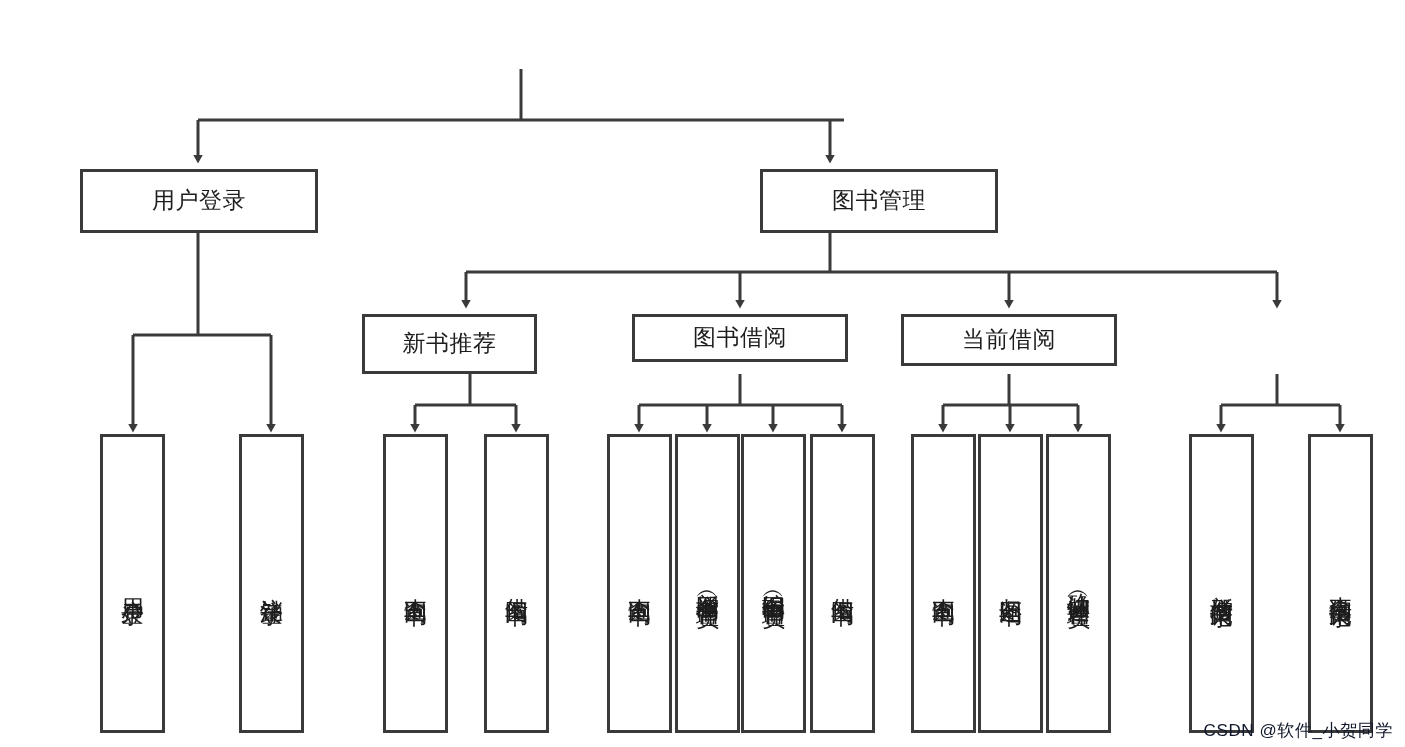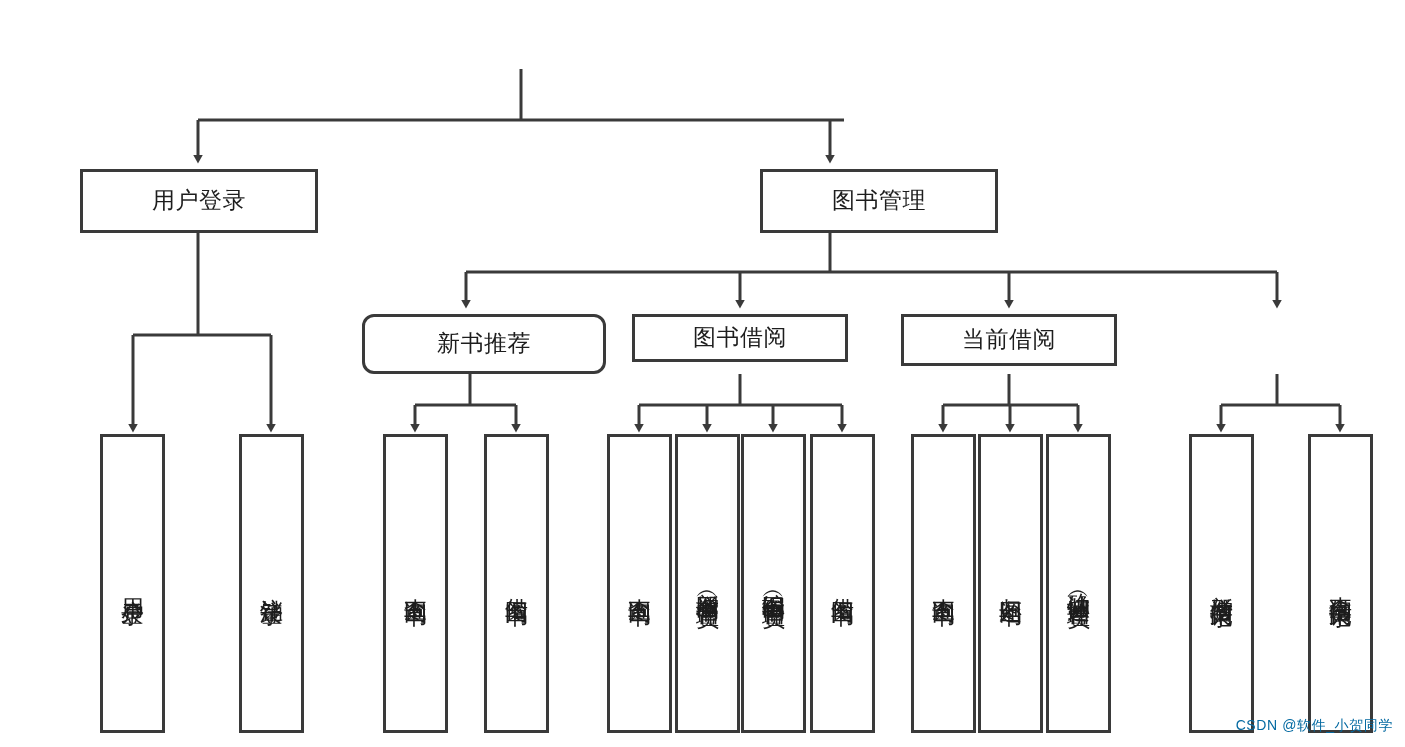--- a/index.html
+++ b/index.html
@@ -60,23 +60,23 @@
     writing-mode: vertical-rl;
     text-orientation: upright;
     font-size: 23px;
     letter-spacing: 2px;
     line-height: 1;
     white-space: nowrap;
   }
   #watermark {
     position: absolute;
     right: 12px;
-    bottom: 12px;
-    font-size: 14px;
-    color: #0369a1;
+    bottom: 5px;
+    font-size: 17px;
+    color: #0f172a;
     letter-spacing: 0.6px;
     z-index: 3;
     white-space: nowrap;
   }
 </style>
 </head>
 <body>
 
 <div id="canvas">
 
@@ -131,21 +131,21 @@
   </svg>
 
 
   <div class="node h" style="left:80px; top:169px; width:238px; height:64px;">
     <span class="lbl">用户登录</span>
   </div>
   <div class="node h" style="left:746px; top:169px; width:238px; height:64px;margin-left:14px;">
     <span class="lbl">图书管理</span>
   </div>
 
-  <div class="node h" style="left:362px; top:314px; width:244px; height:60px;border-radius:12px;">
+  <div class="node h" style="left:362px; top:314px; width:175px; height:60px;">
     <span class="lbl">新书推荐</span>
   </div>
   <div class="node h" style="left:632px; top:314px; width:216px; height:48px;">
     <span class="lbl">图书借阅</span>
   </div>
   <div class="node h" style="left:901px; top:314px; width:216px; height:52px;">
     <span class="lbl">当前借阅</span>
   </div>
 
   <div class="node v" style="left:100px; top:434px; width:65px; height:299px;">

